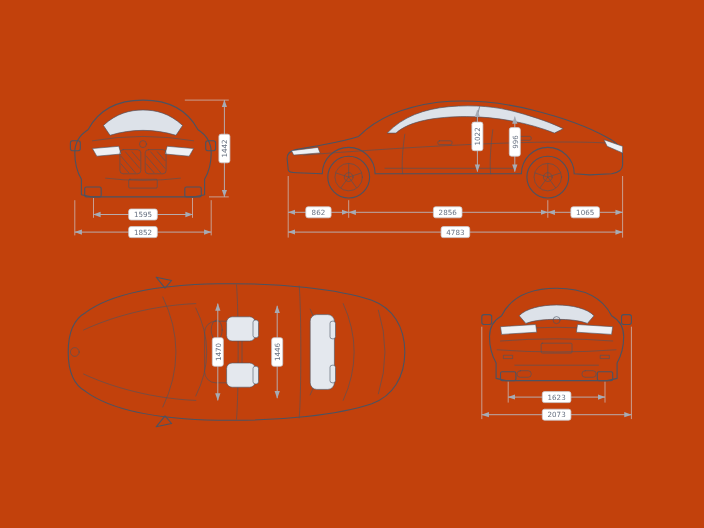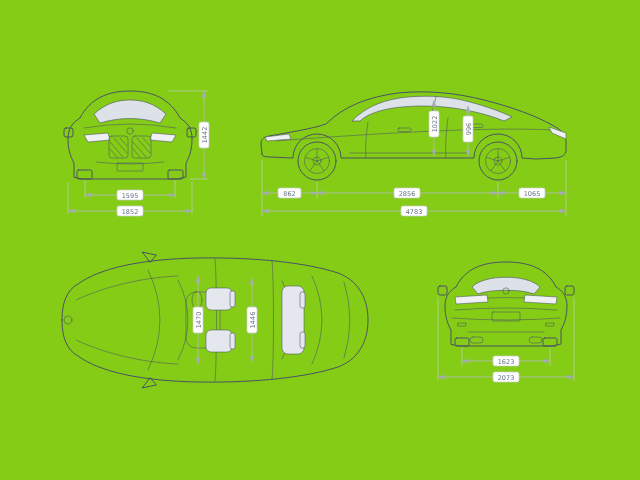--- a/index.html
+++ b/index.html
@@ -1,16 +1,16 @@
 <!DOCTYPE html>
 <html><head>
 <meta charset="utf-8">
 <style>
   html,body{margin:0;padding:0;background:#ffffff;}
-  .canvas{width:640px;height:480px;position:relative;background:#84cc16;overflow:hidden;
+  .canvas{width:640px;height:480px;position:relative;background:#c2410c;overflow:hidden;
           font-family:"DejaVu Sans", sans-serif;}
   svg{display:block;}
   .car{stroke:#4a5363;stroke-width:1;fill:none;stroke-linejoin:round;stroke-linecap:round;}
   .thin{stroke:#4a5363;stroke-width:0.55;fill:none;stroke-linejoin:round;stroke-linecap:round;}
   .glass{fill:#dde2e9;stroke:#4a5363;stroke-width:0.6;}
   .seat{fill:#e4e8ee;stroke:#4a5363;stroke-width:0.55;}
   .lamp{fill:#eef0f4;stroke:#4a5363;stroke-width:0.55;}
   .dim{stroke:#b6bac2;stroke-width:0.8;fill:none;}
   .ext{stroke:#cdd0d6;stroke-width:0.6;fill:none;}
   .dbox{fill:#ffffff;stroke:#c8ccd3;stroke-width:0.7;}

